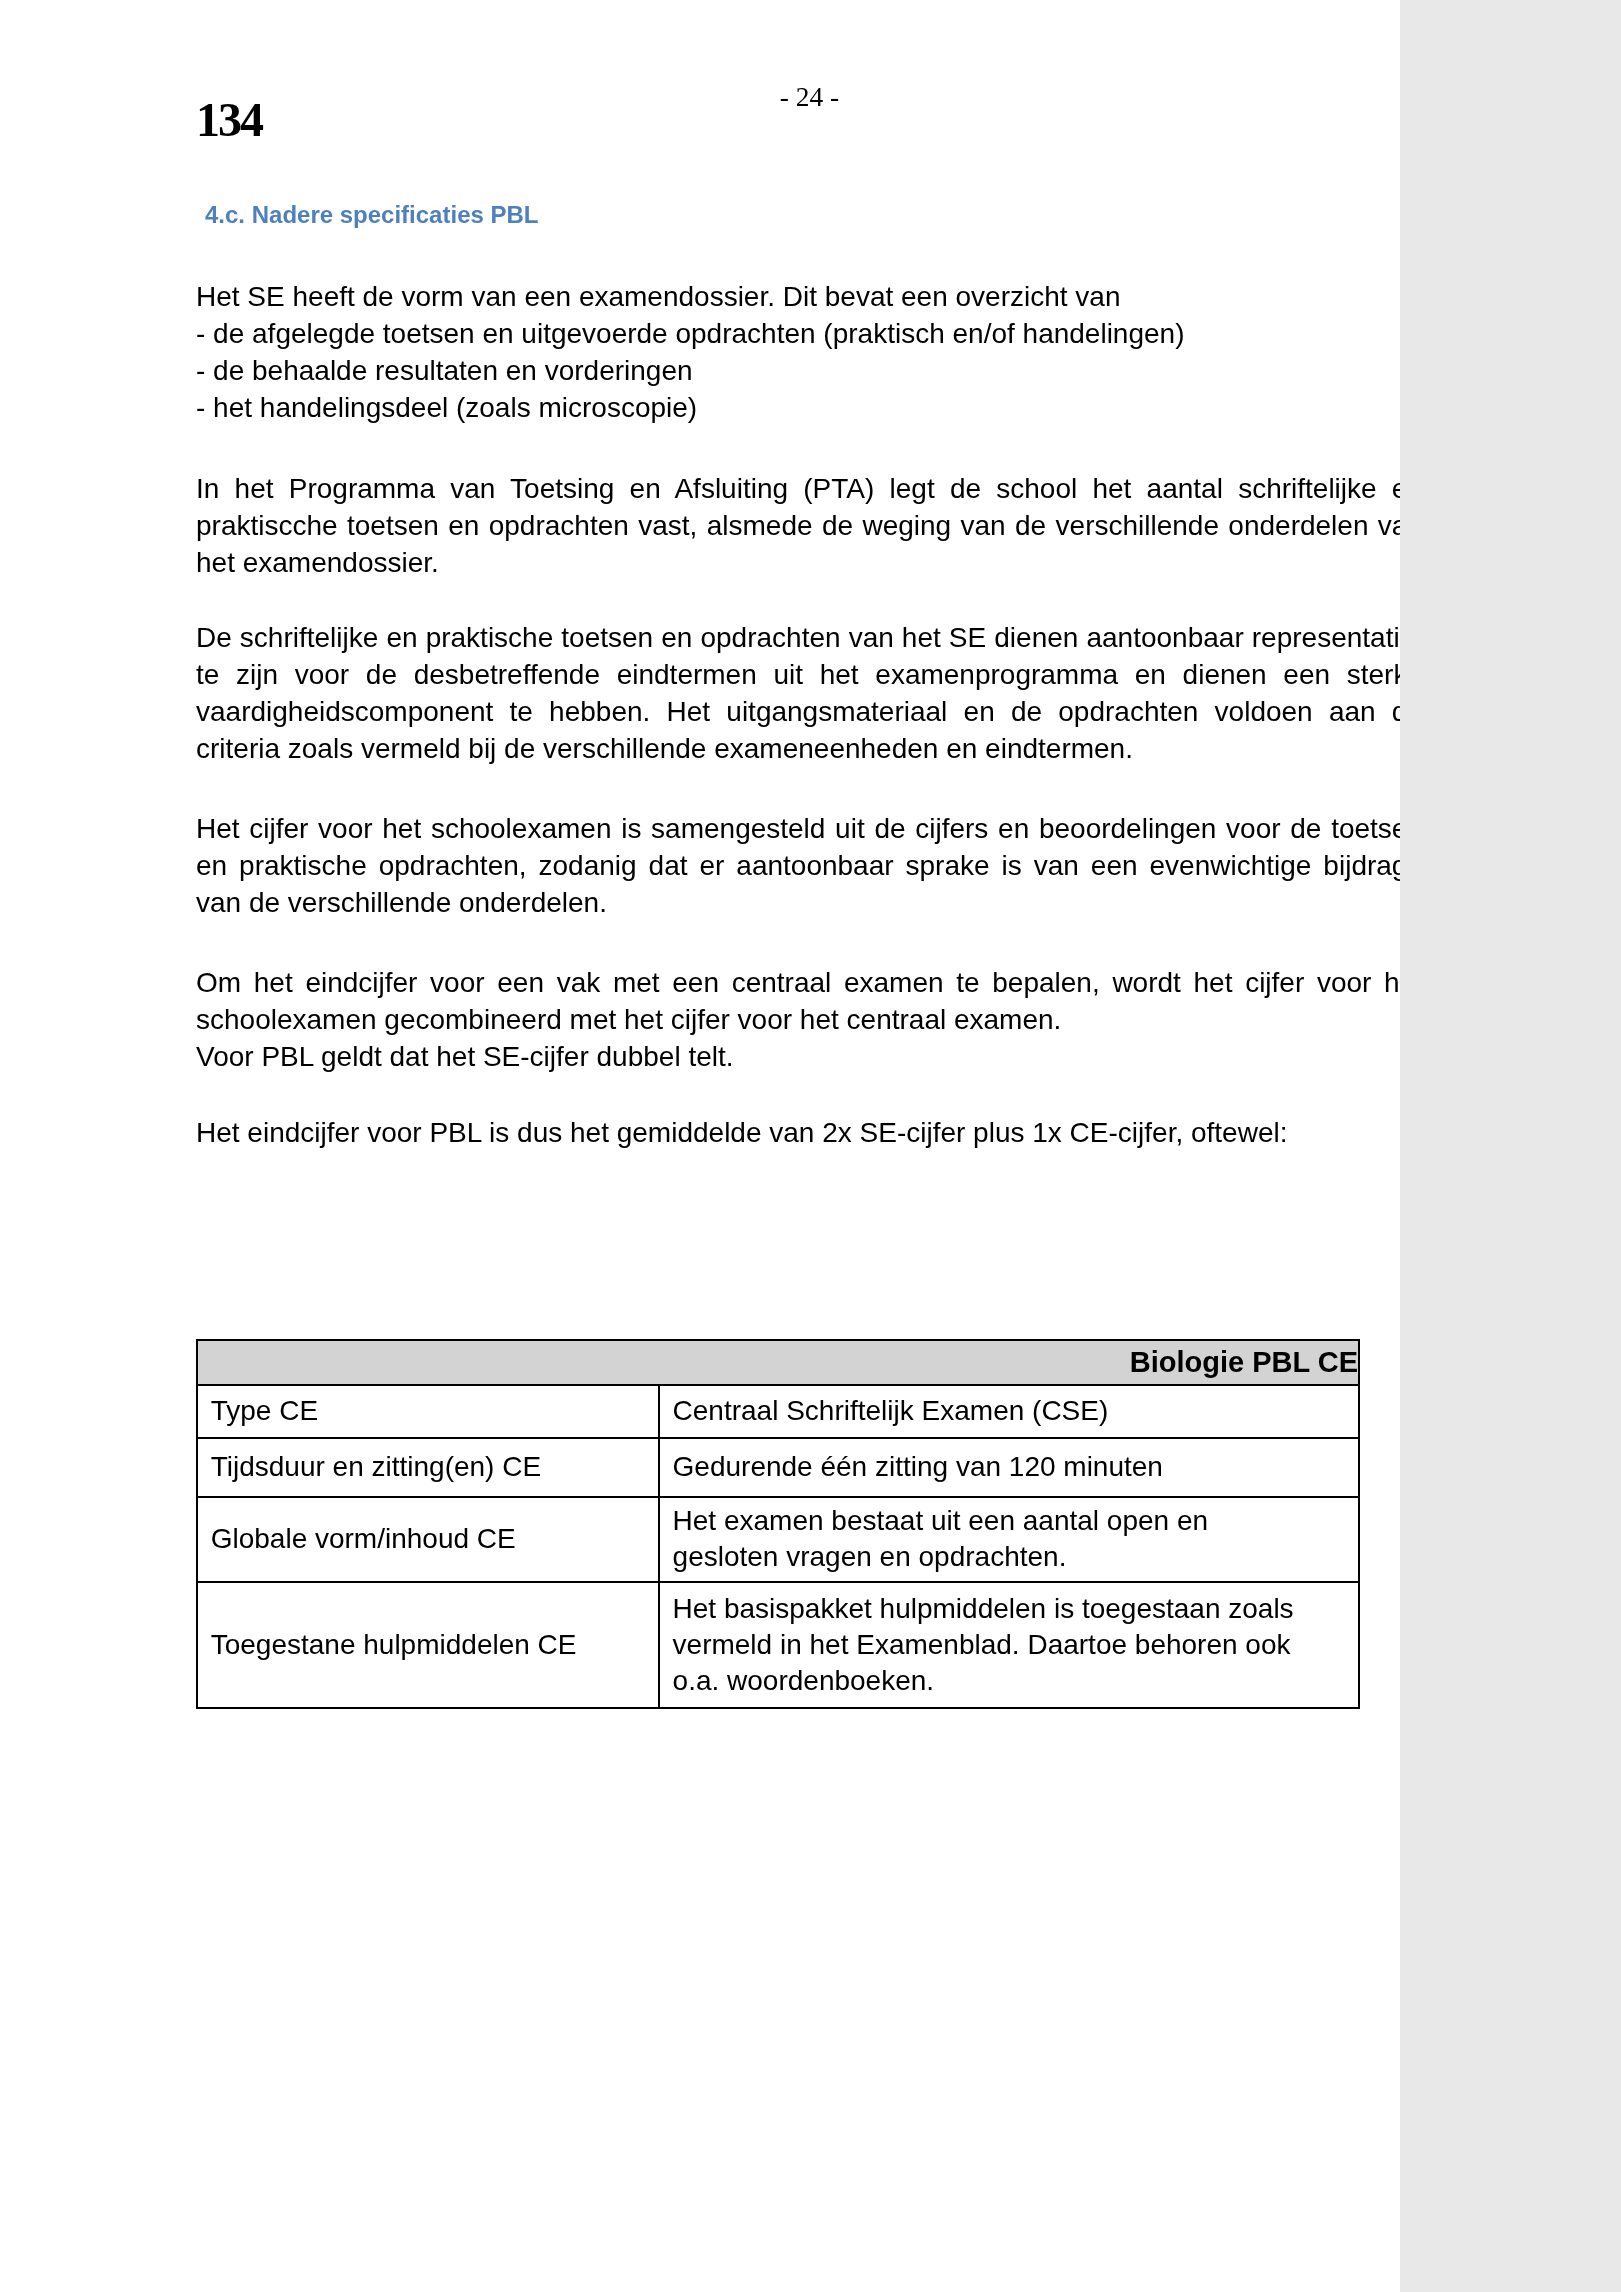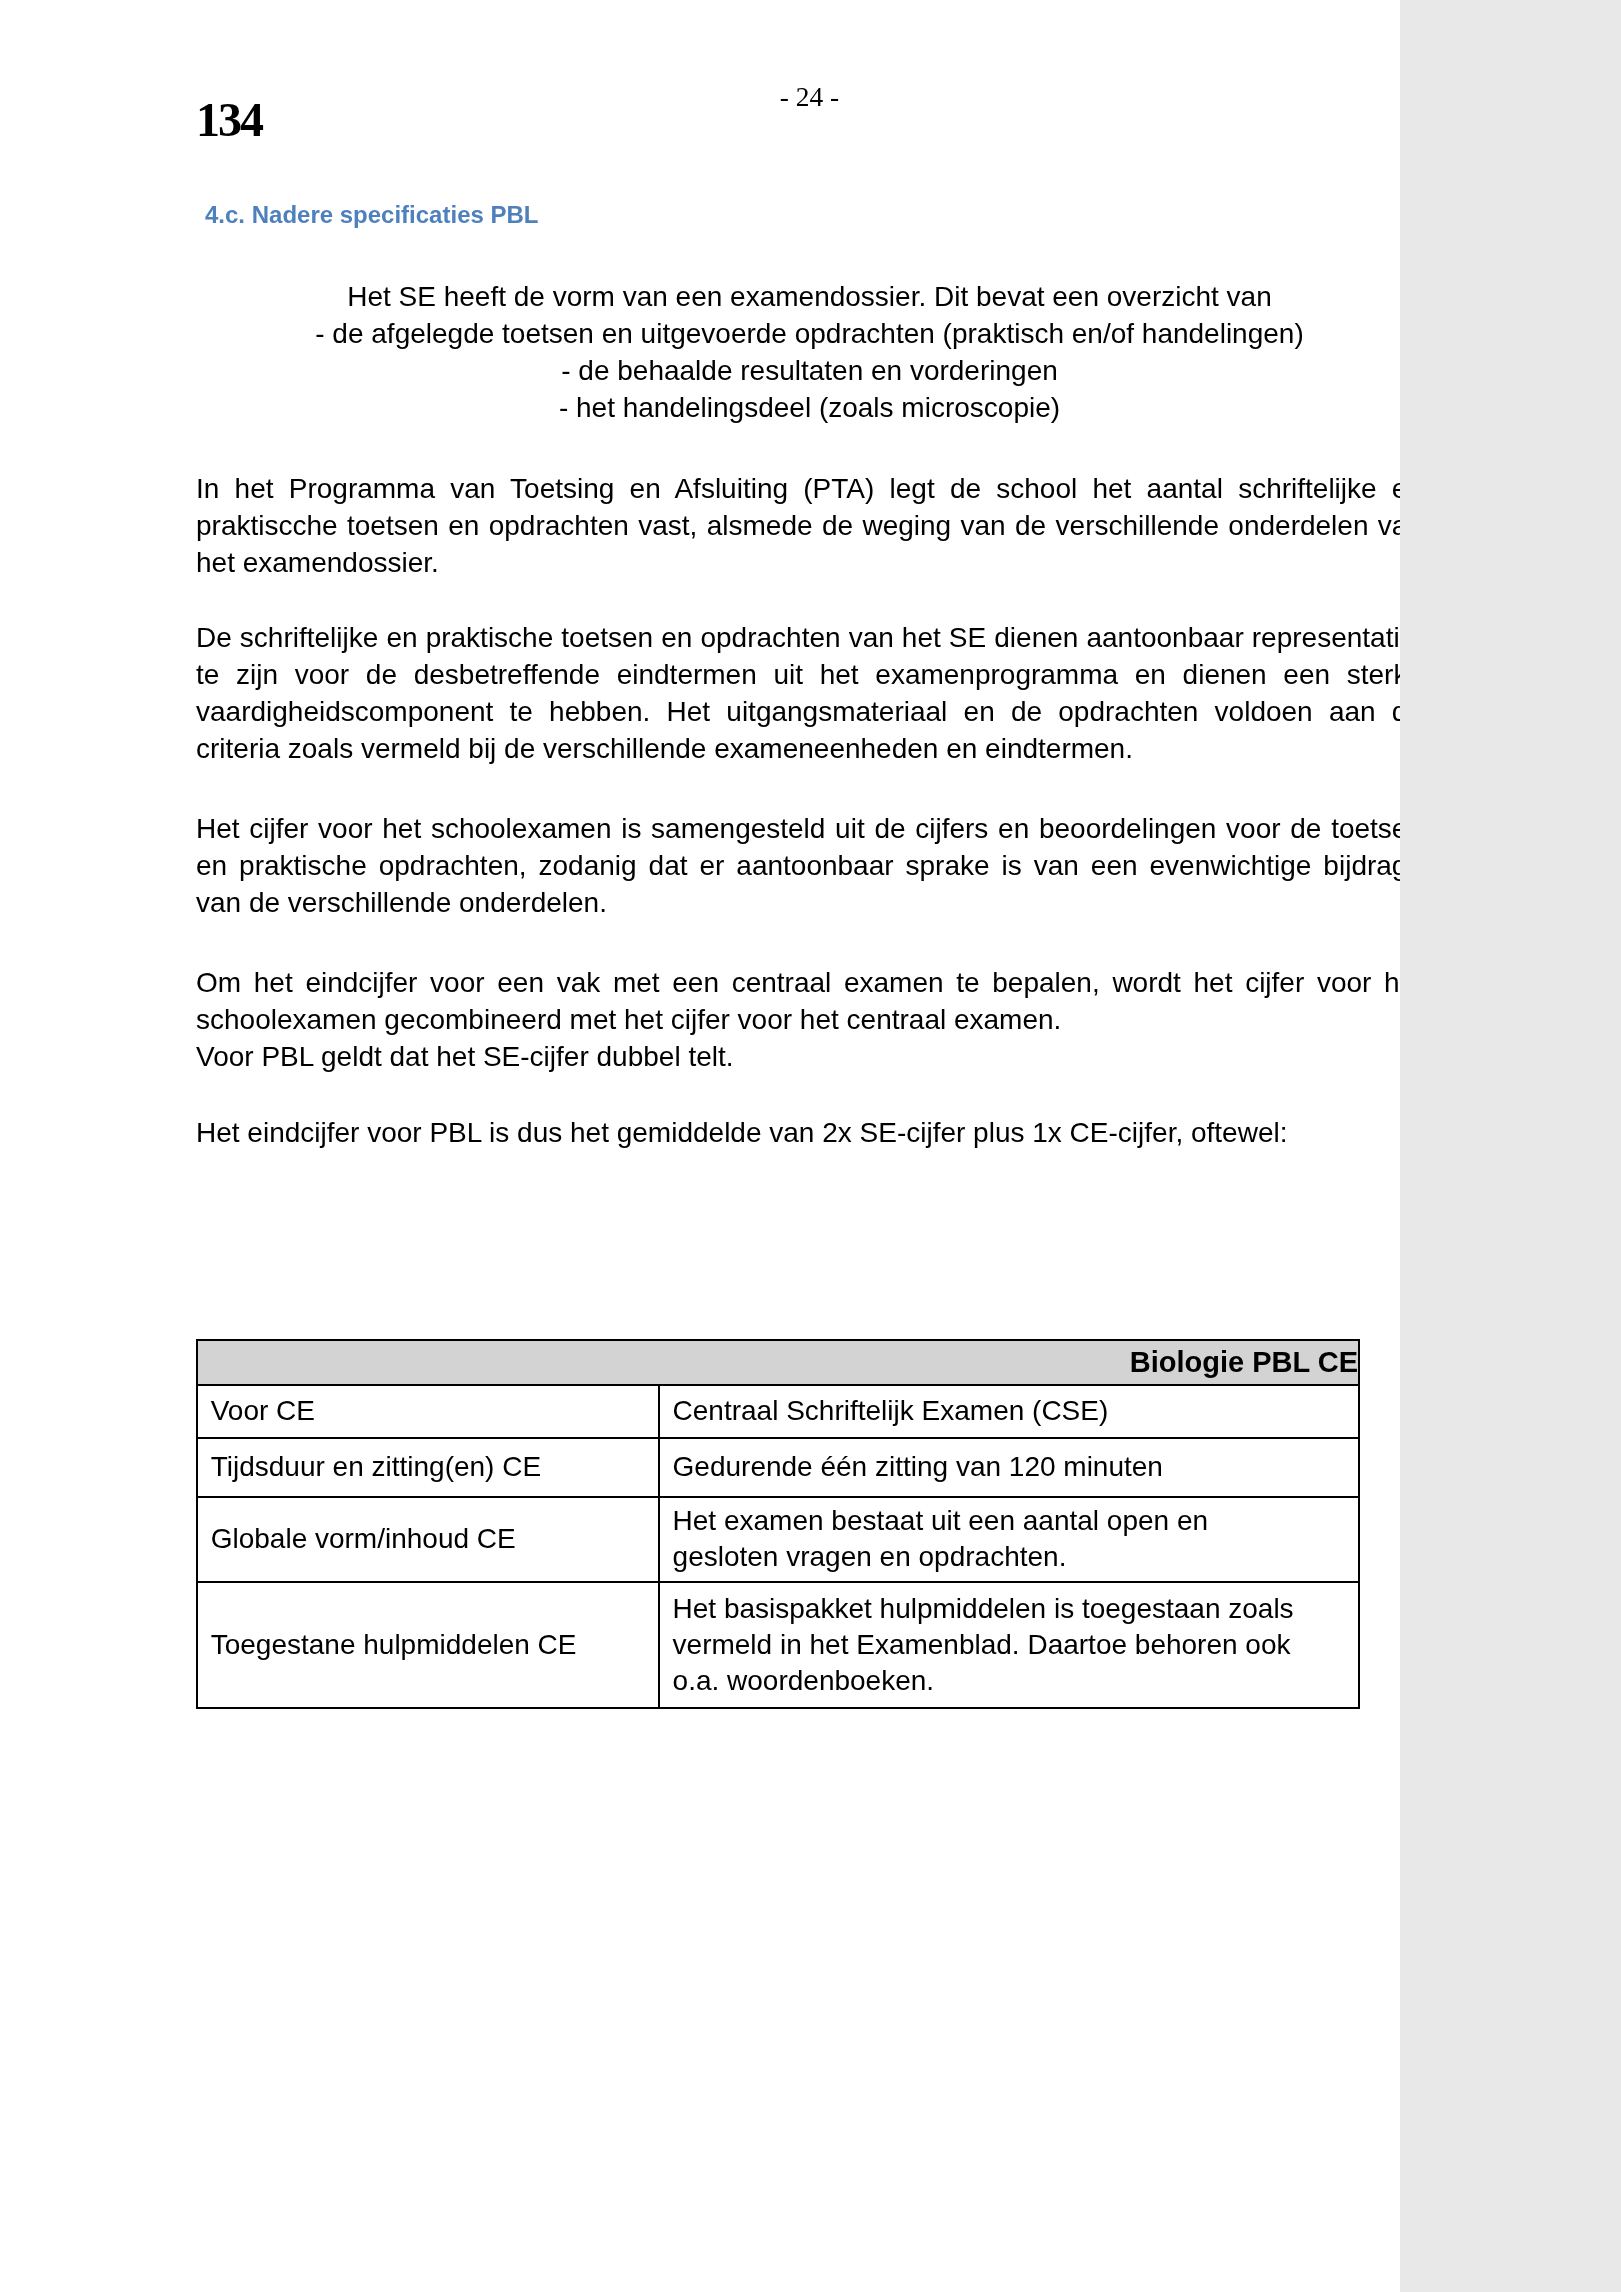--- a/index.html
+++ b/index.html
@@ -48,21 +48,21 @@
     line-height: 1.2;
   }
   .para {
     position: absolute;
     left: 196px;
     width: 1227px;
     margin: 0;
     font-size: 28px;
     line-height: 37px;
   }
-  .pre   { white-space: pre-line; text-align: center; }
+  .pre   { white-space: pre-line; }
   .just  { text-align: justify; text-align-last: left; }
   .p1 { top: 278px; }
   .p2 { top: 470px; }
   .p3 { top: 619px; }
   .p4 { top: 810px; }
   .p5 { top: 964px; }
   .p6 { top: 1114px; }
   .formula {
     position: absolute;
     left: 196px;
@@ -146,21 +146,21 @@
       <col style="width: 463px;">
       <col style="width: 702px;">
     </colgroup>
     <thead>
       <tr>
         <th colspan="2">Biologie PBL CE</th>
       </tr>
     </thead>
     <tbody>
       <tr class="row-type">
-        <td class="label">Voor CE</td>
+        <td class="label">Type CE</td>
         <td class="value">Centraal Schriftelijk Examen (CSE)</td>
       </tr>
       <tr class="row-tijdsduur">
         <td class="label">Tijdsduur en zitting(en) CE</td>
         <td class="value">Gedurende één zitting van 120 minuten</td>
       </tr>
       <tr class="row-vorm">
         <td class="label">Globale vorm/inhoud CE</td>
         <td class="value">Het examen bestaat uit een aantal open en
 gesloten vragen en opdrachten.</td>

